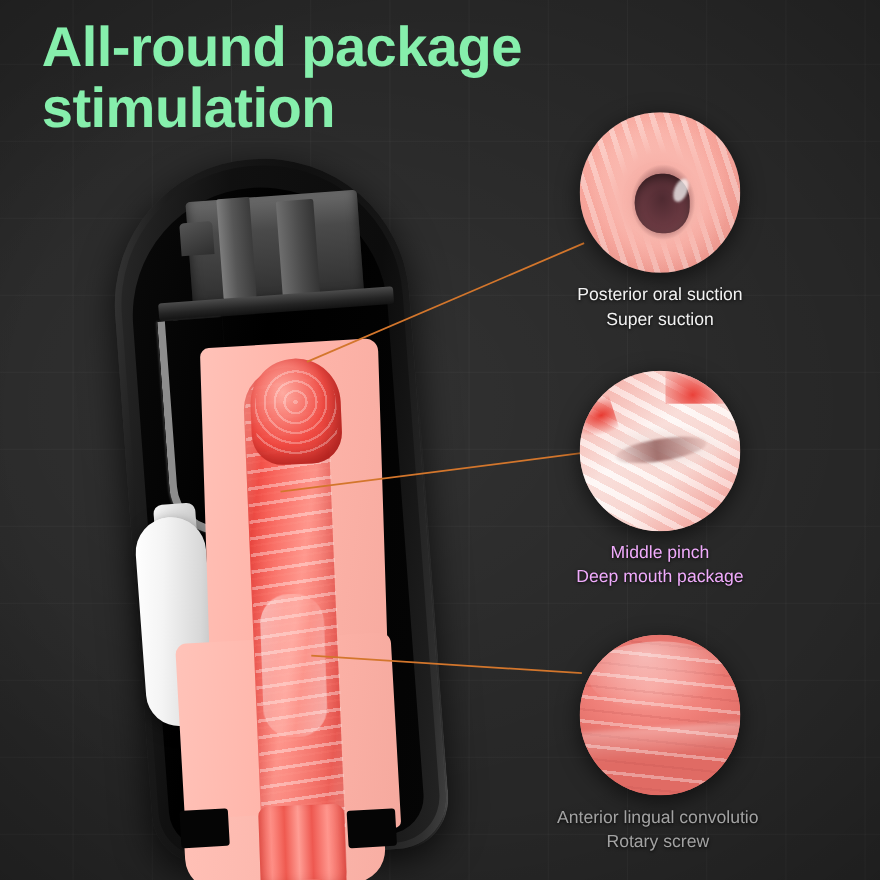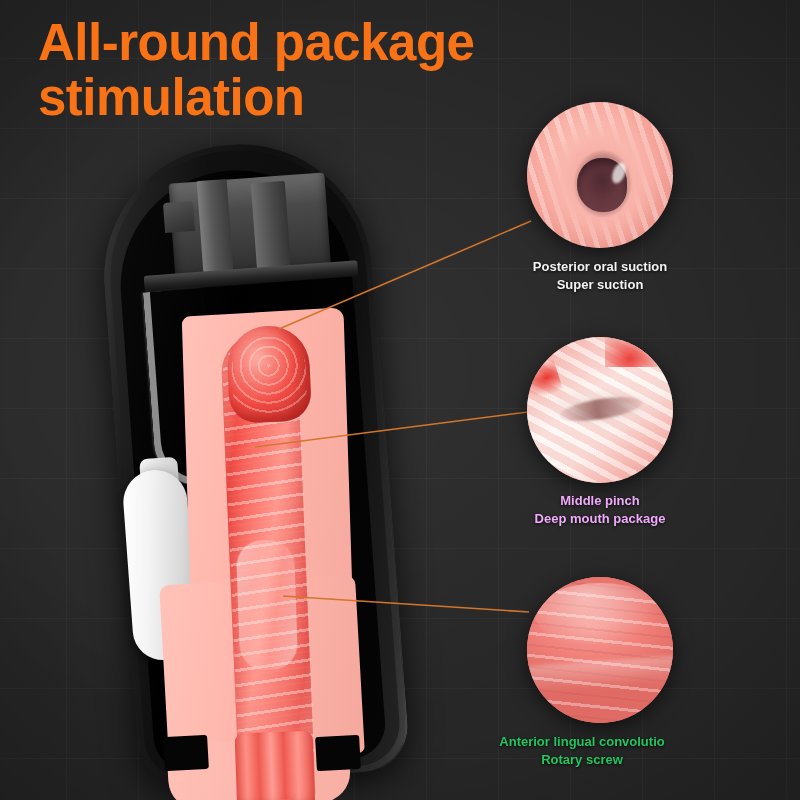--- a/index.html
+++ b/index.html
@@ -308,33 +308,32 @@
   }
   #inset-3-band{
     position:absolute;left:-4px;top:84px;width:156px;height:28px;
     background:linear-gradient(180deg, rgba(255,255,255,.30), rgba(255,255,255,0));
     transform:rotate(-4deg);filter:blur(2px);
   }
 
   
   .caption{
     position:absolute;width:300px;text-align:center;z-index:36;
-    color:#f2f2f2;font-size:13px;line-height:1.35;
+    color:#f2f2f2;font-size:16px;line-height:1.35;
     white-space:pre-line;
     text-shadow:0 1px 3px rgba(0,0,0,.85);
-    font-weight:bold;
   }
 </style>
 </head>
 <body style="background: rgb(39, 39, 39);">
 
 <div id="bg-texture"></div>
 <div id="bg-vignette"></div>
 
-<div id="headline" style="color: #f97316;">All-round package
+<div id="headline" style="color: #86efac;">All-round package
 stimulation</div>
 
 <div id="device-wrap">
   <div class="dev-layer" id="device-rim"></div>
   <div class="dev-layer" id="device-shell"></div>
   <div class="dev-layer" id="device-rim-inner"></div>
   <div class="dev-layer" id="device-cavity"></div>
 
   <div class="dev-layer" id="mech-block"></div>
   <div class="dev-layer" id="mech-col-a"></div>
@@ -382,14 +381,14 @@
   <div id="inset-2-red-t"></div>
 </div>
 <div class="caption" id="caption-2" style="left: 450px; top: 492px; color: #f0abfc;">Middle pinch
 Deep mouth package</div>
 
 <div class="inset" id="inset-3" style="width: 146px; height: 146px; left: 527px; top: 577px;">
   <div class="inset-tex" id="inset-3-tex"></div>
   <div id="inset-3-gloss"></div>
   <div id="inset-3-band"></div>
 </div>
-<div class="caption" id="caption-3" style="left: 432px; top: 733px; color: #22c55e;">Anterior lingual convolutio
+<div class="caption" id="caption-3" style="left: 448px; top: 733px; color: #a3a3a3;">Anterior lingual convolutio
 Rotary screw</div>
 
 </body></html>

